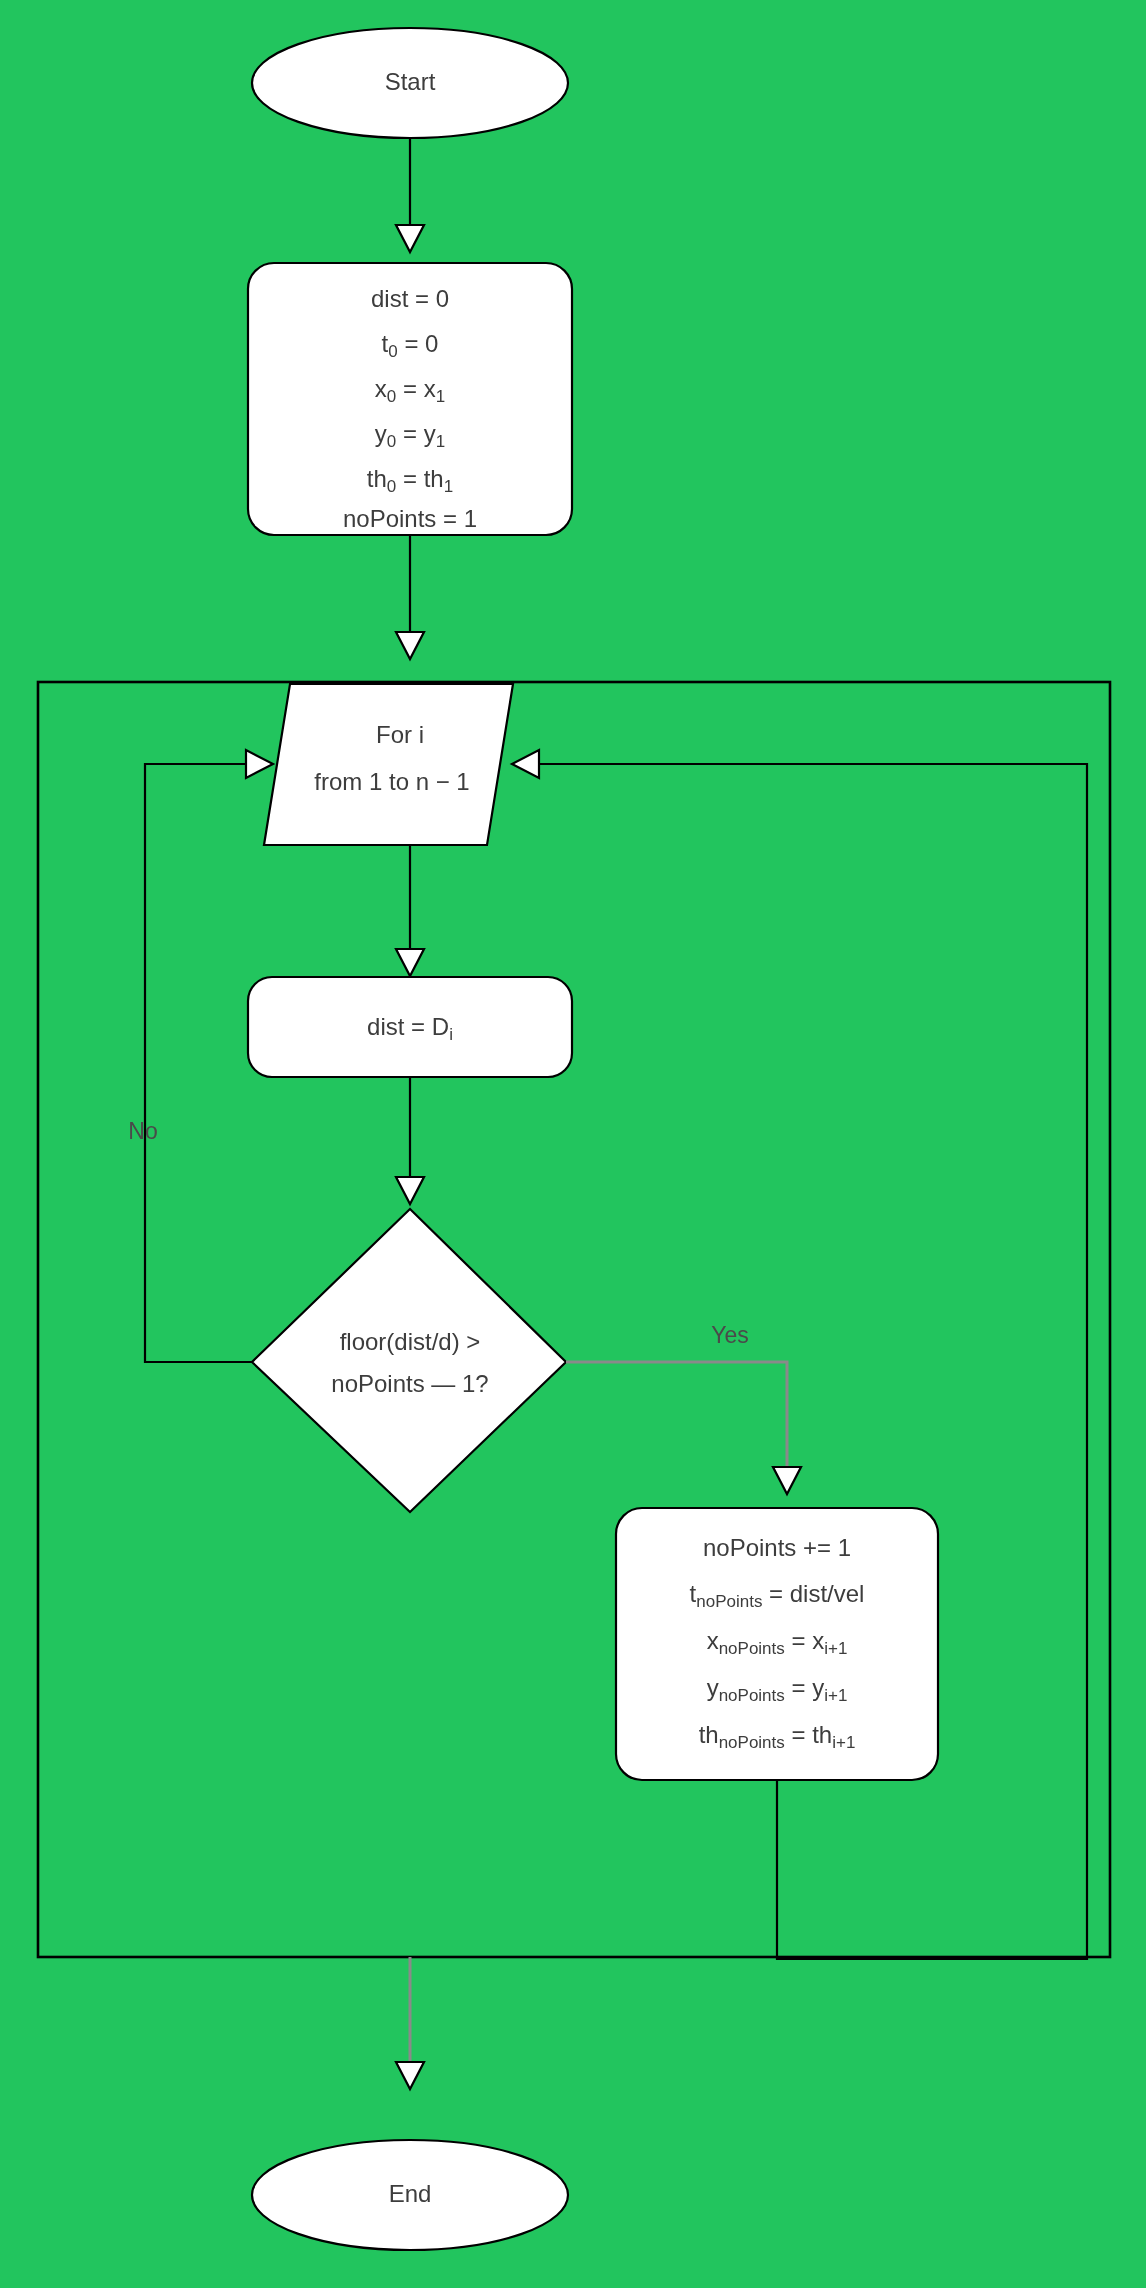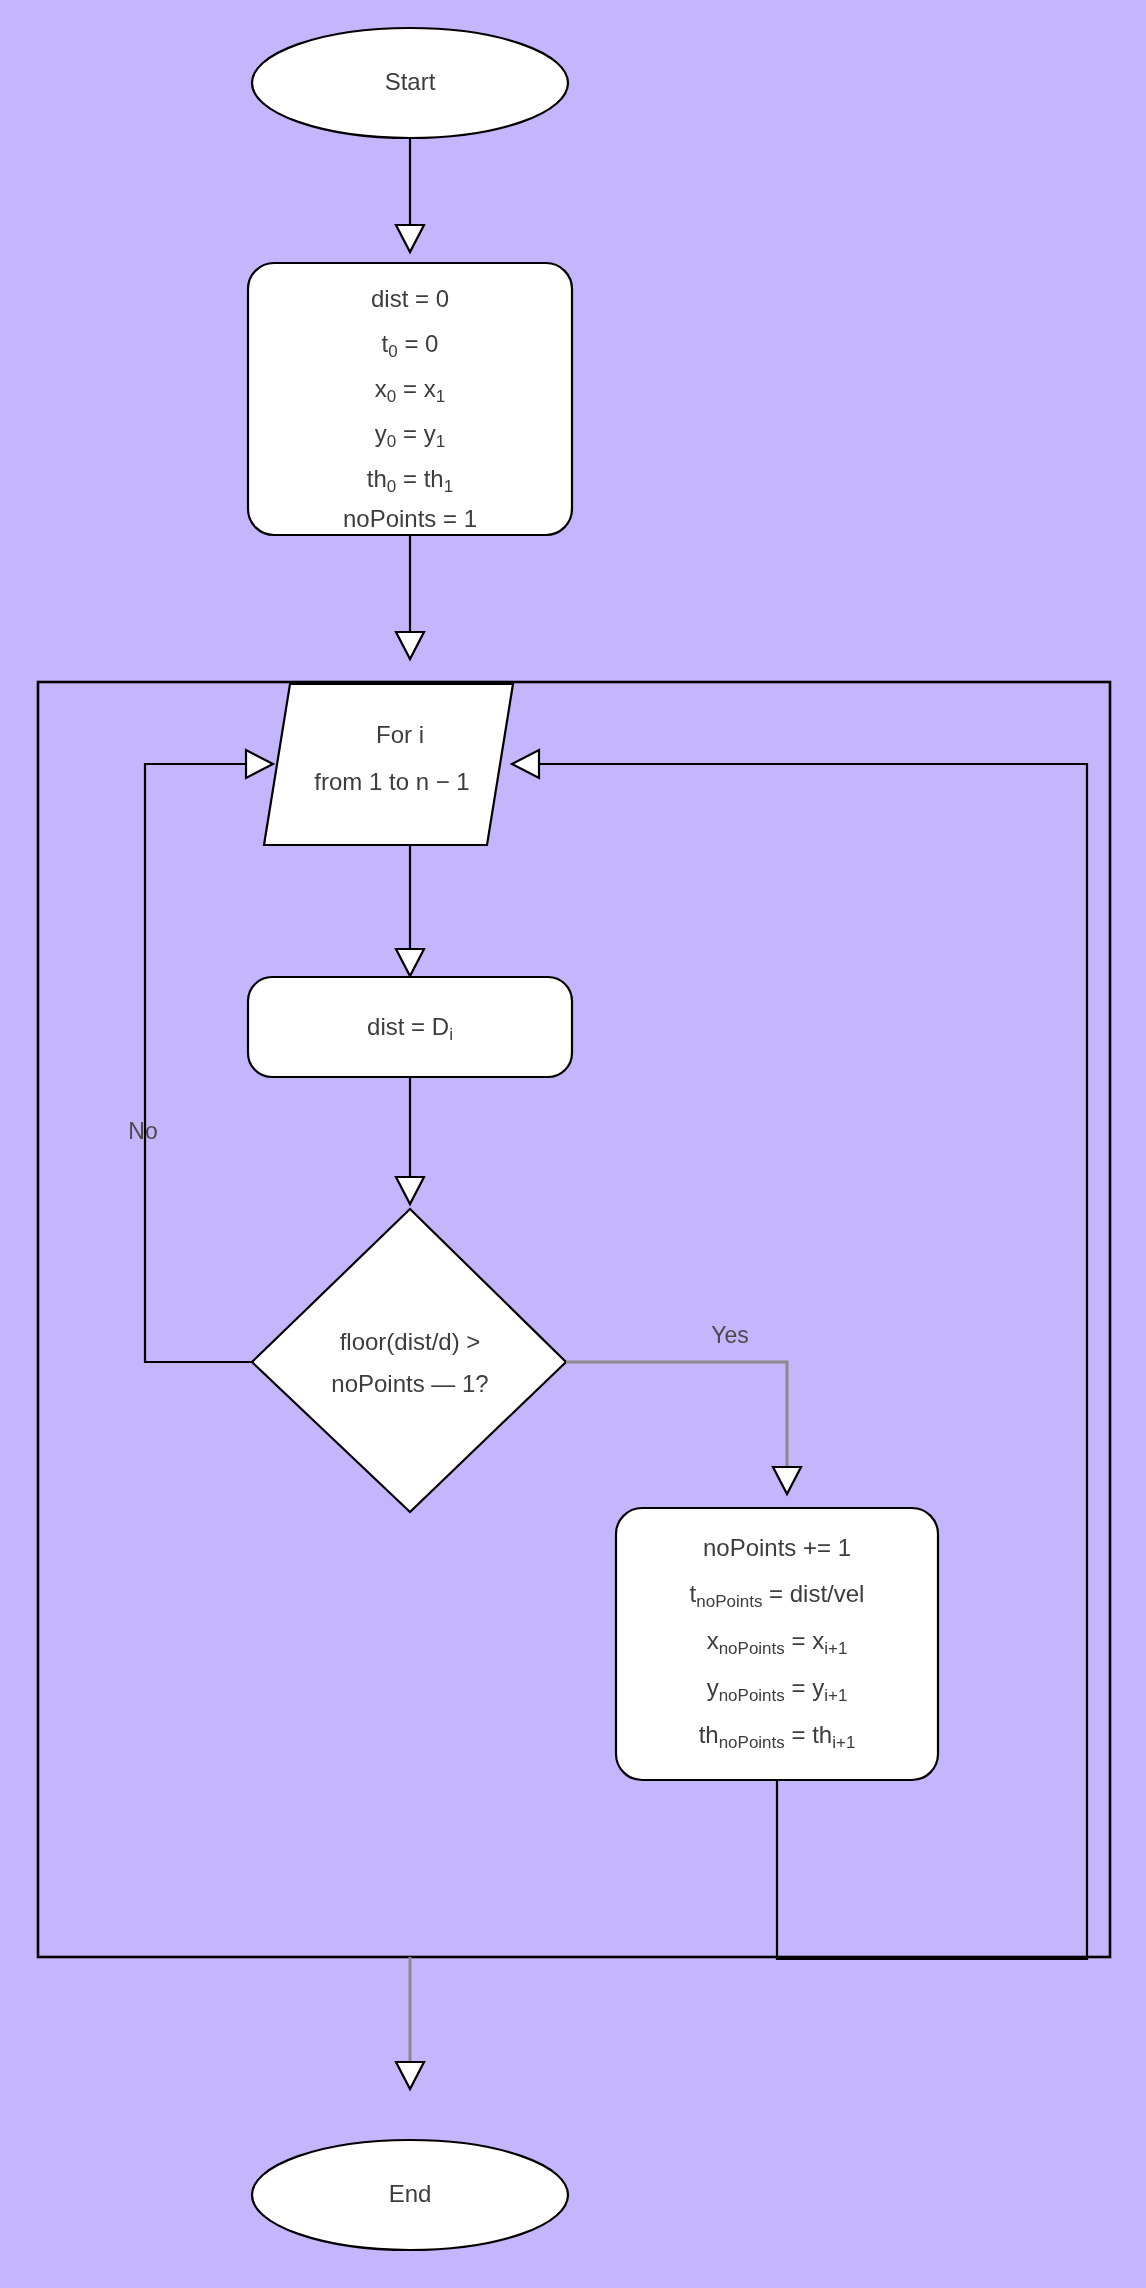--- a/index.html
+++ b/index.html
@@ -7,21 +7,21 @@
     padding: 0;
     background: #ffffff;
   }
   body {
     font-family: "Liberation Sans", sans-serif;
   }
   #flowchart-root {
     position: relative;
     width: 1146px;
     height: 2288px;
-    background: #c4b5fd;
+    background: #22c55e;
     overflow: hidden;
   }
   svg.fc {
     display: block;
     width: 1146px;
     height: 2288px;
   }
   .shape-stroke {
     fill: #ffffff;
     stroke: #000000;

